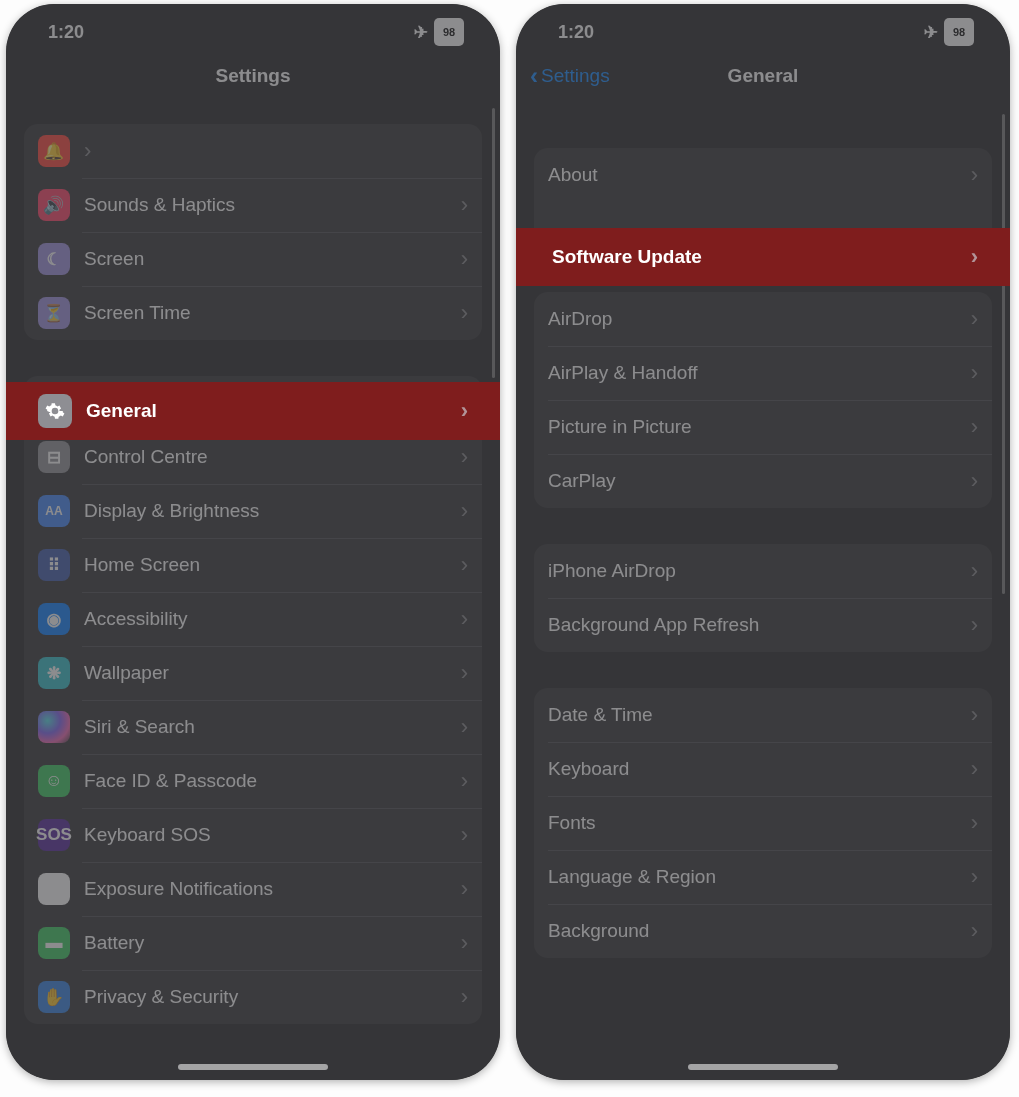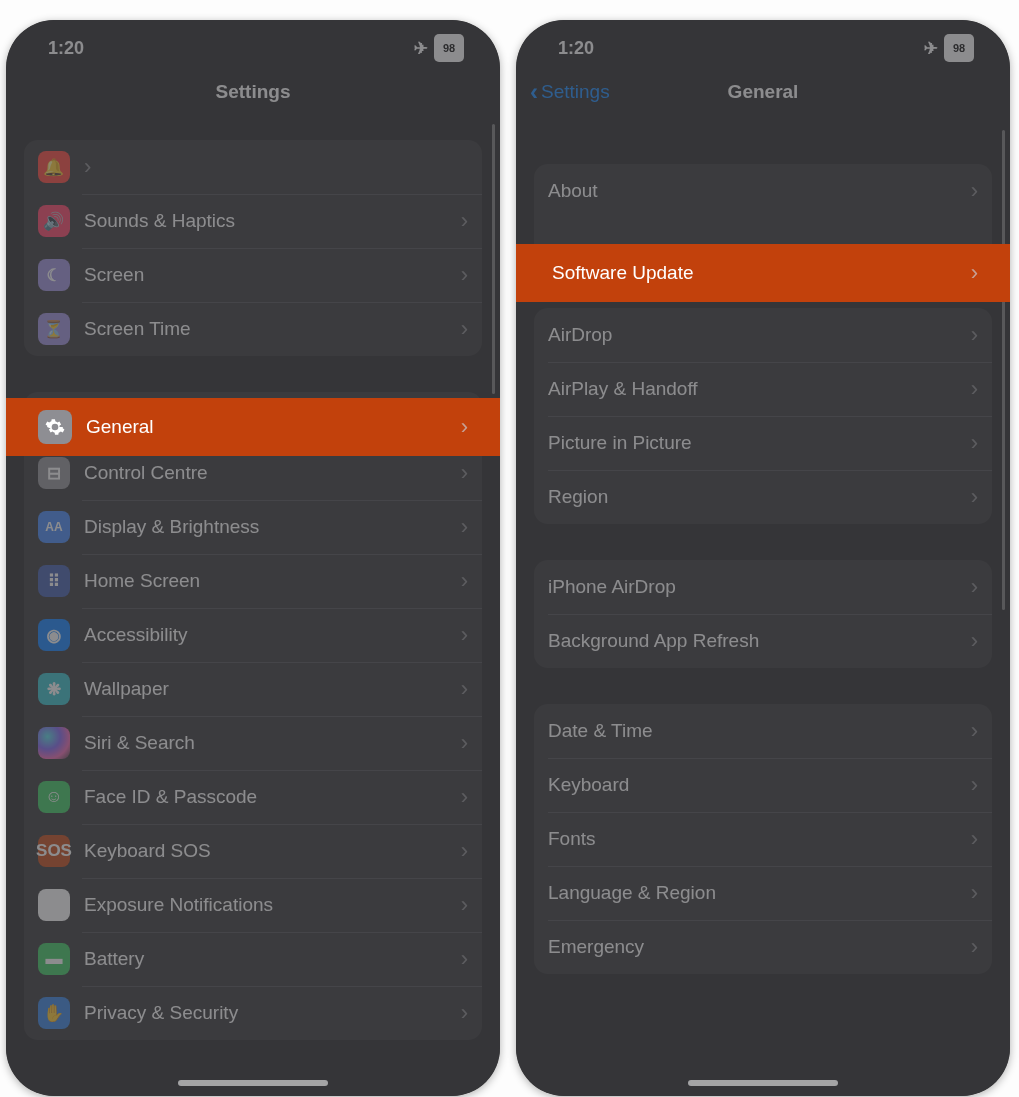--- a/index.html
+++ b/index.html
@@ -8,21 +8,21 @@
     font-family: -apple-system, "Helvetica Neue", Arial, sans-serif;
     width: 1019px;
     height: 1097px;
     overflow: hidden;
   }
   .stage {
     width: 1019px;
     height: 1097px;
     display: flex;
     gap: 16px;
-    padding: 20px 0 8px 6px;
+    padding: 4px 0 8px 6px;
     background: #fdfdfd;
   }
   .phone {
     position: relative;
     width: 494px;
     height: 1076px;
     background: #1c1c1e;
     border-radius: 48px;
     overflow: hidden;
     box-shadow: 0 2px 8px rgba(0,0,0,0.3);
@@ -133,28 +133,29 @@
   .row .label { flex: 1; }
   .row .chev {
     color: rgba(200,200,205,0.55);
     font-size: 22px;
     font-weight: 400;
   }
   
   .highlight {
     position: absolute;
     left: 0; right: 0;
-    background: #c2410c;
+    background: #7f1d1d;
     z-index: 10;
     color: #fff;
     display: flex;
     align-items: center;
     min-height: 58px;
     padding: 10px 32px;
     font-size: 19px;
+    font-weight: bold;
   }
   .highlight .icon {
     width: 34px; height: 34px; border-radius: 8px;
     background: #8e8e93;
     margin-right: 14px;
     display: flex; align-items: center; justify-content: center;
   }
   .highlight .chev {
     color: rgba(200,200,205,0.7);
     font-size: 22px; margin-left: auto;
@@ -182,21 +183,21 @@
   .c-red    { background:#ff3b30; }
   .c-pink   { background:#ff375f; }
   .c-purple { background:#9a8cdc; }
   .c-gray   { background:#8e8e93; }
   .c-blueAA { background:#3b82f6; }
   .c-blue   { background:#007aff; }
   .c-grid   { background:#3955a8; }
   .c-teal   { background:#2bbdc8; }
   .c-siri   { background: radial-gradient(circle at 30% 30%, #4ddde6, #7a5cf0 40%, #f060b0 70%, #3a3a3c 100%); }
   .c-green  { background:#34c759; }
-  .c-sos    { background:#c2410c; font-size:10px; }
+  .c-sos    { background:#4c1d95; font-size:10px; }
   .c-white  { background:#fefefe; color:#ff3b30; }
   .c-hand   { background:#2a7de1; }
   svg { width: 20px; height: 20px; }
 </style>
 </head>
 <body>
 
 <div class="stage">
 
   <div class="phone dim">
@@ -343,21 +344,21 @@
           </div>
           <div class="row noicon">
             <span class="label">AirPlay &amp; Handoff</span>
             <span class="chev">›</span>
           </div>
           <div class="row noicon">
             <span class="label">Picture in Picture</span>
             <span class="chev">›</span>
           </div>
           <div class="row noicon">
-            <span class="label">Region</span>
+            <span class="label">CarPlay</span>
             <span class="chev">›</span>
           </div>
         </div>
         <div class="group">
           <div class="row noicon">
             <span class="label">iPhone AirDrop</span>
             <span class="chev">›</span>
           </div>
           <div class="row noicon">
             <span class="label">Background App Refresh</span>
@@ -375,21 +376,21 @@
           </div>
           <div class="row noicon">
             <span class="label">Fonts</span>
             <span class="chev">›</span>
           </div>
           <div class="row noicon">
             <span class="label">Language &amp; Region</span>
             <span class="chev">›</span>
           </div>
           <div class="row noicon">
-            <span class="label">Emergency</span>
+            <span class="label">Background</span>
             <span class="chev">›</span>
           </div>
         </div>
       </div>
     <div class="scroll-indicator" id="right-si" style="top: 110px; height: 480px;"></div>
 
     <div class="highlight" id="right-hi" style="padding-left: 36px; top: 224px;">
       <span style="flex:1">Software Update</span>
       <span class="chev">›</span>
     </div>

